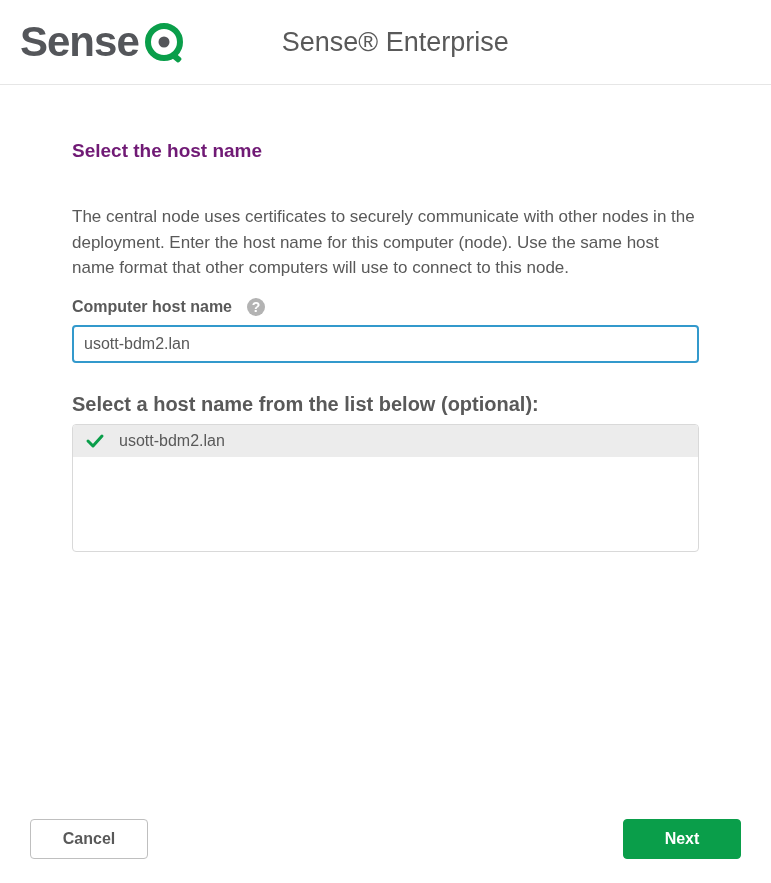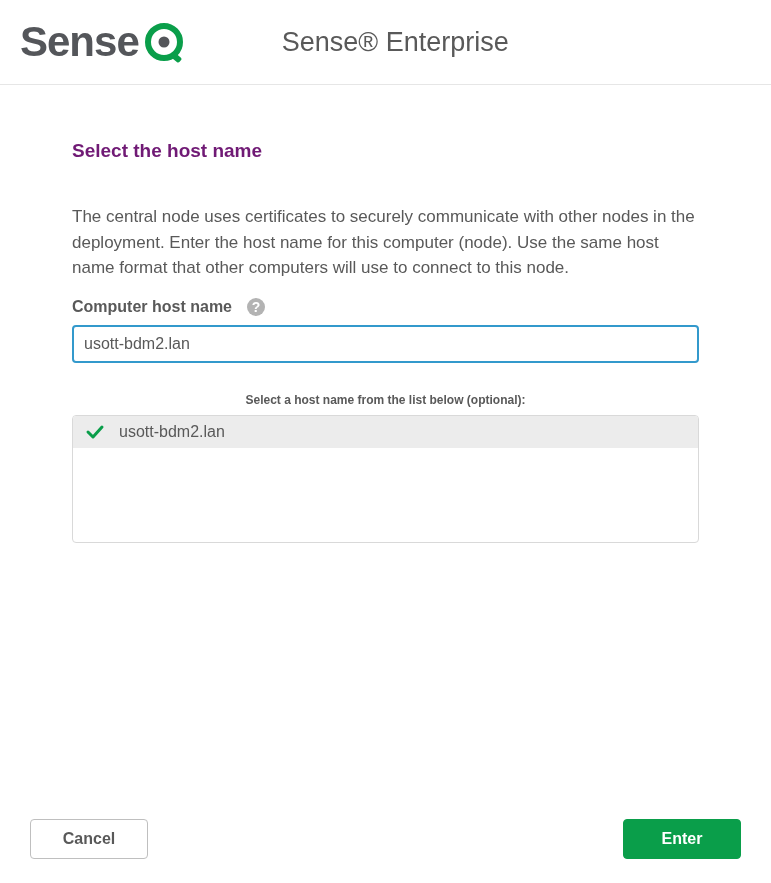--- a/index.html
+++ b/index.html
@@ -84,25 +84,24 @@
       width: 100%;
       padding: 8px 10px;
       font-size: 16px;
       border: 2px solid #3399cc;
       border-radius: 4px;
       outline: none;
       color: #595959;
       margin-bottom: 30px;
     }
     .list-label {
-      font-size: 12px;
+      font-size: 20px;
       font-weight: 700;
       color: #595959;
       margin-bottom: 8px;
-      text-align: center;
     }
     .host-list {
       border: 1px solid #d9d9d9;
       border-radius: 4px;
       height: 128px;
       overflow: hidden;
     }
     .host-list-item {
       display: flex;
       align-items: center;
@@ -194,14 +193,14 @@
       </span>
       <span class="host-item-text">usott-bdm2.lan</span>
     </div>
   </div>
 </div>
 
 <div class="footer">
   <div class="footer-left">
     <button class="btn btn-secondary">Cancel</button>
   </div>
-  <button class="btn btn-primary">Enter</button>
+  <button class="btn btn-primary">Next</button>
 </div>
 
 </body></html>

